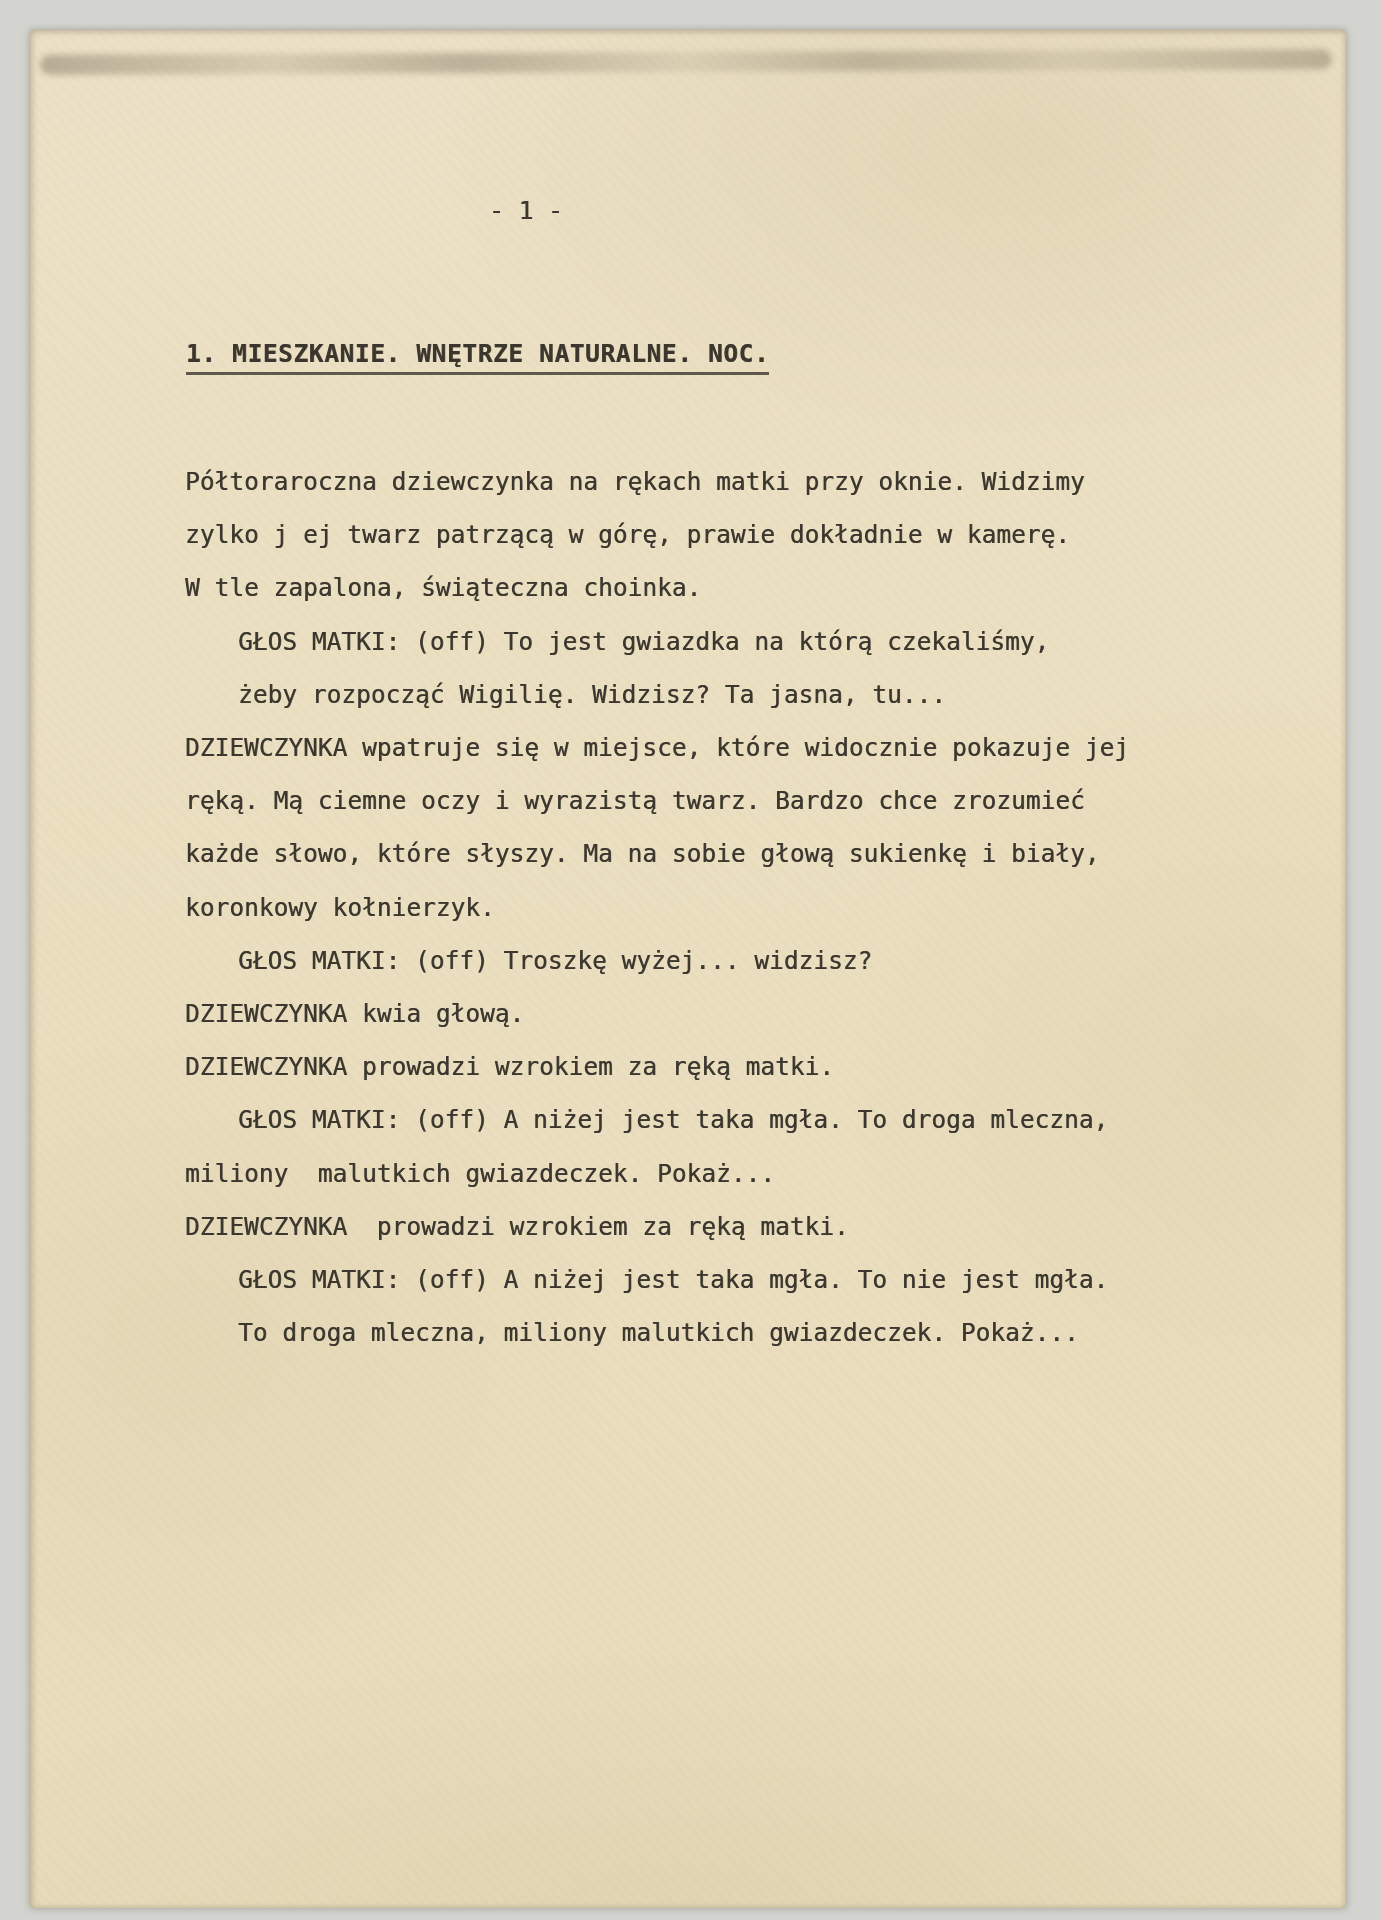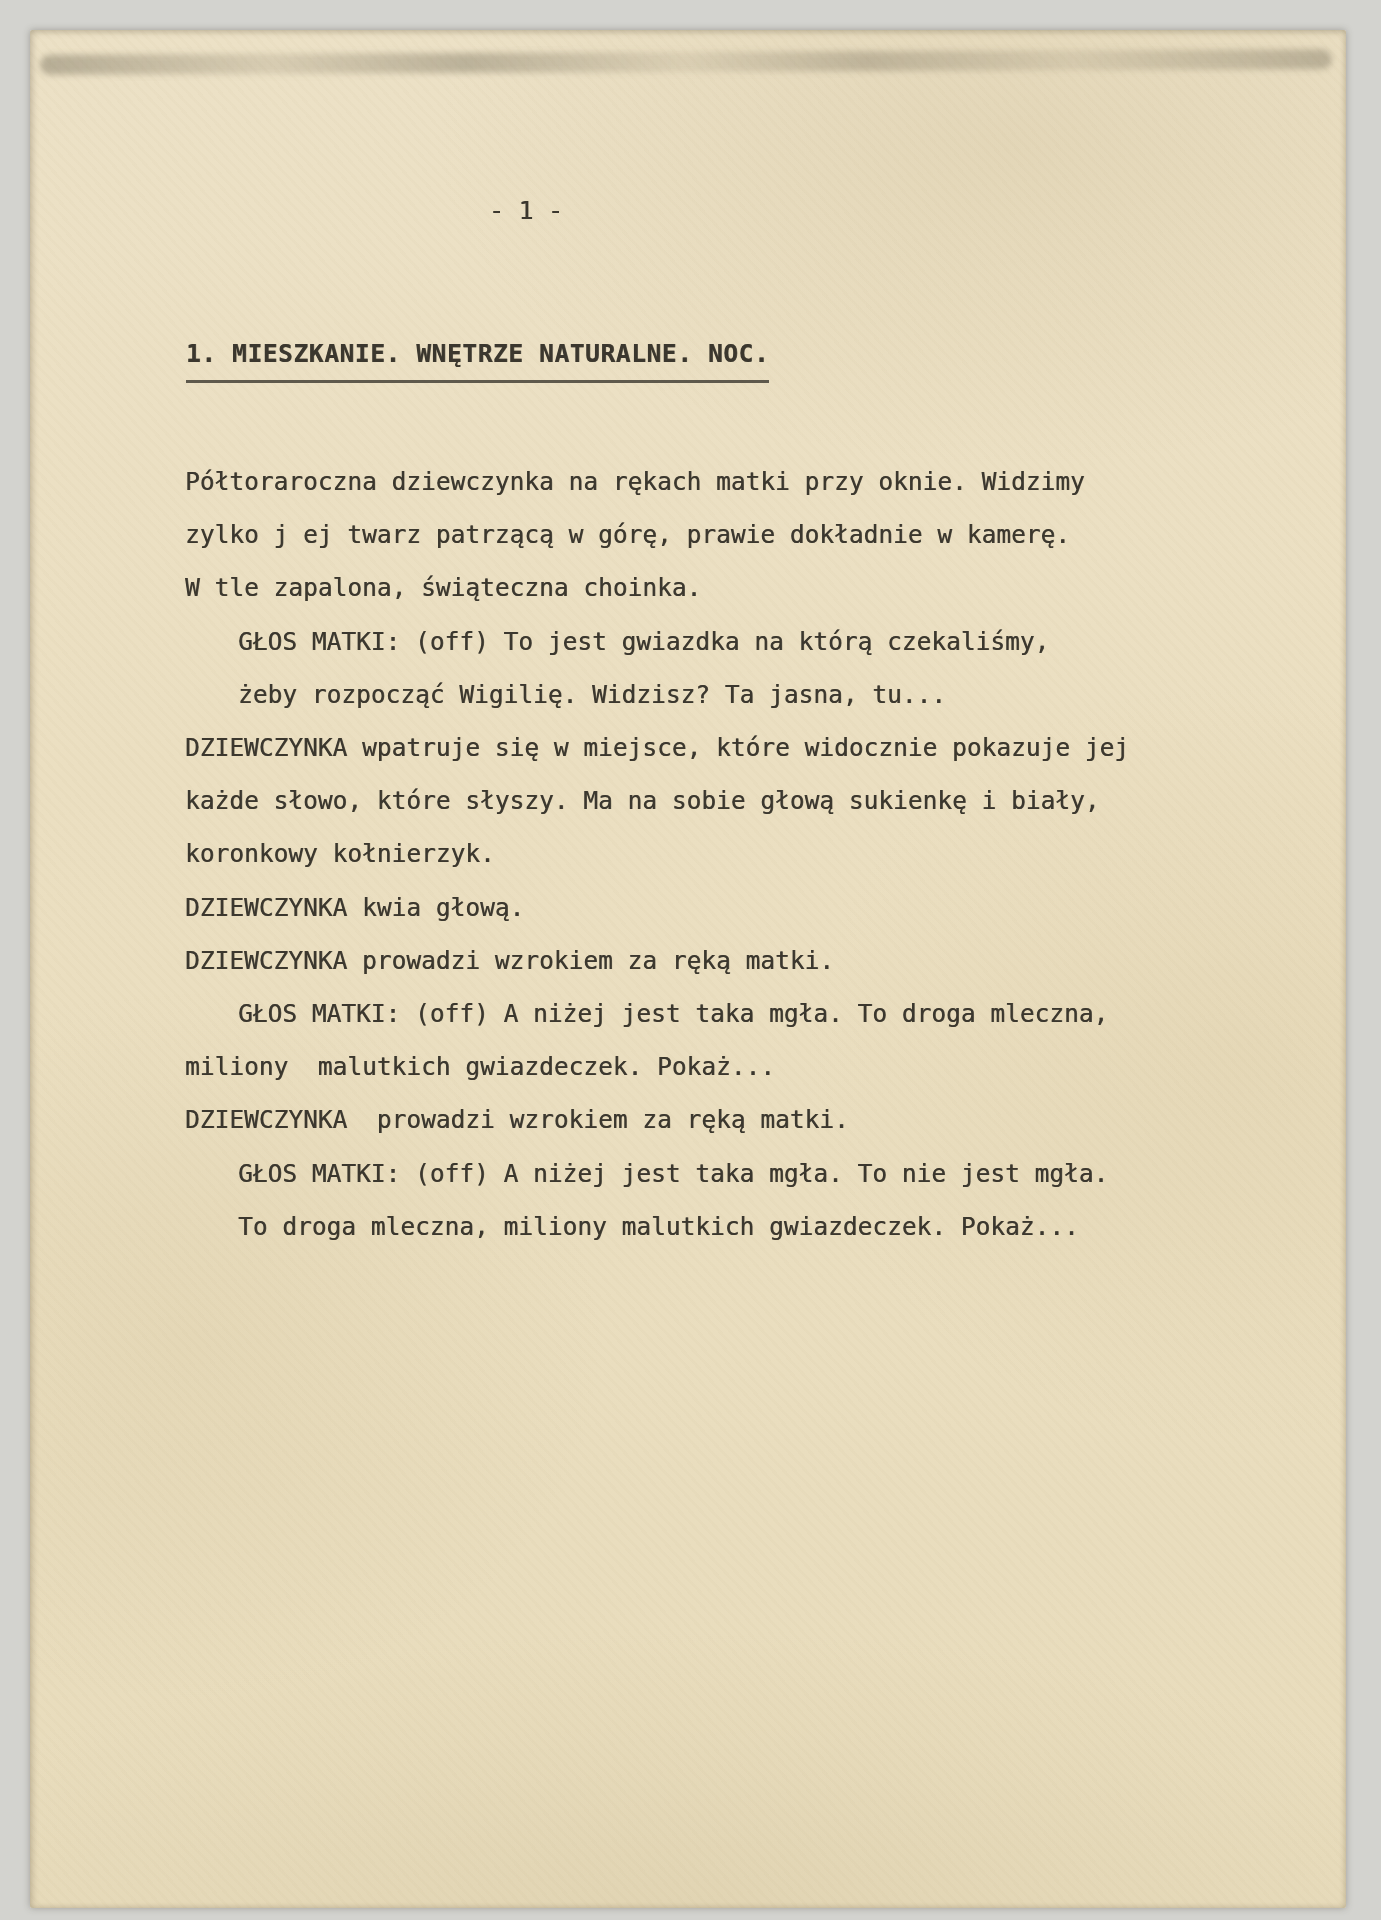--- a/index.html
+++ b/index.html
@@ -58,21 +58,21 @@
     text-shadow:0.4px 0 0 currentColor;
   }
   .scene-heading{
     position:absolute;
     left:156px; top:309px;
     font-size:24.5px;
     font-weight:bold;
     letter-spacing:0.6px;
     color:var(--ink);
     border-bottom:3px solid rgba(59,55,46,0.8);
-    padding-bottom:12px;
+    padding-bottom:4px;
     white-space:pre;
     text-shadow:0.5px 0 0.5px rgba(59,55,46,0.7);
   }
   .script-body{
     position:absolute;
     left:155px; top:425px;
     right:50px;
   }
   .line{
     height:53.2px;
@@ -92,22 +92,24 @@
   <div class="smudge-band"></div>
   <div class="page-number">- 1 -</div>
   <div class="scene-heading">1. MIESZKANIE. WNĘTRZE NATURALNE. NOC.</div>
   <div class="script-body" id="script-body">
       <div class="line">Półtoraroczna dziewczynka na rękach matki przy oknie. Widzimy</div>
       <div class="line">zylko j ej twarz patrzącą w górę, prawie dokładnie w kamerę.</div>
       <div class="line">W tle zapalona, świąteczna choinka.</div>
       <div class="line indent">GŁOS MATKI: (off) To jest gwiazdka na którą czekaliśmy,</div>
       <div class="line indent">żeby rozpocząć Wigilię. Widzisz? Ta jasna, tu...</div>
       <div class="line">DZIEWCZYNKA wpatruje się w miejsce, które widocznie pokazuje jej</div>
+      <div class="line">ręką. Mą ciemne oczy i wyrazistą twarz. Bardzo chce zrozumieć</div>
       <div class="line">każde słowo, które słyszy. Ma na sobie głową sukienkę i biały,</div>
       <div class="line">koronkowy kołnierzyk.</div>
+      <div class="line indent">GŁOS MATKI: (off) Troszkę wyżej... widzisz?</div>
       <div class="line">DZIEWCZYNKA kwia głową.</div>
       <div class="line">DZIEWCZYNKA prowadzi wzrokiem za ręką matki.</div>
       <div class="line indent">GŁOS MATKI: (off) A niżej jest taka mgła. To droga mleczna,</div>
       <div class="line">miliony  malutkich gwiazdeczek. Pokaż...</div>
       <div class="line">DZIEWCZYNKA  prowadzi wzrokiem za ręką matki.</div>
       <div class="line indent">GŁOS MATKI: (off) A niżej jest taka mgła. To nie jest mgła.</div>
       <div class="line indent">To droga mleczna, miliony malutkich gwiazdeczek. Pokaż...</div>
     </div>
 </div>
 

